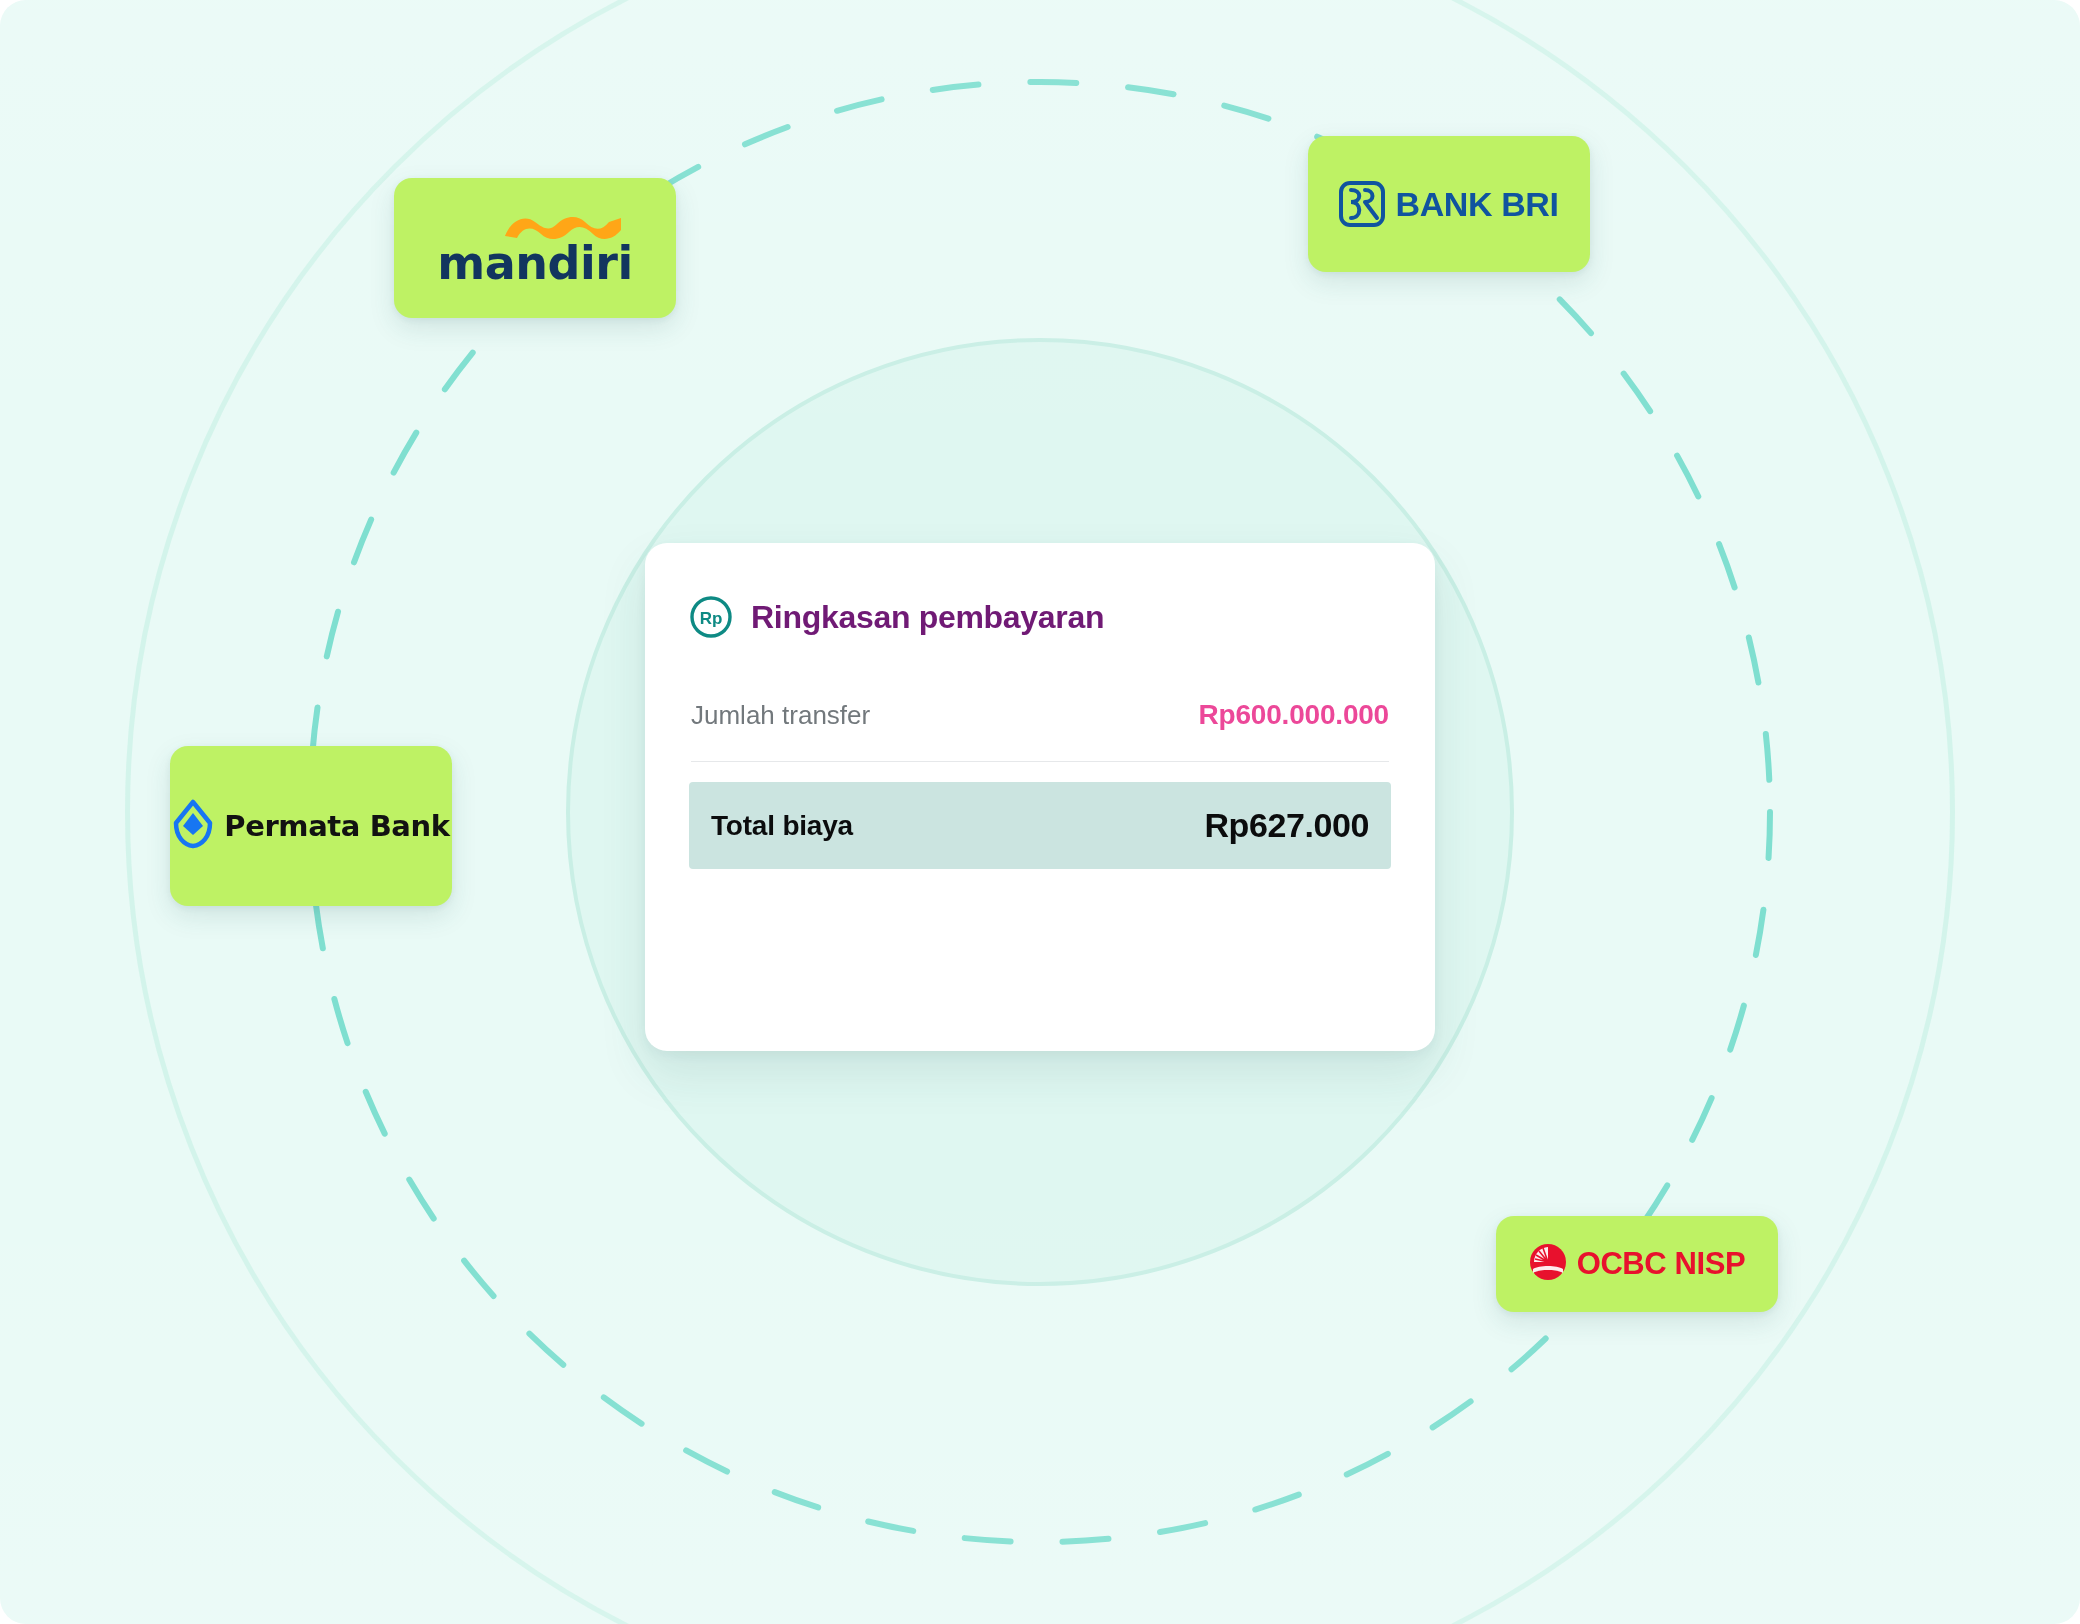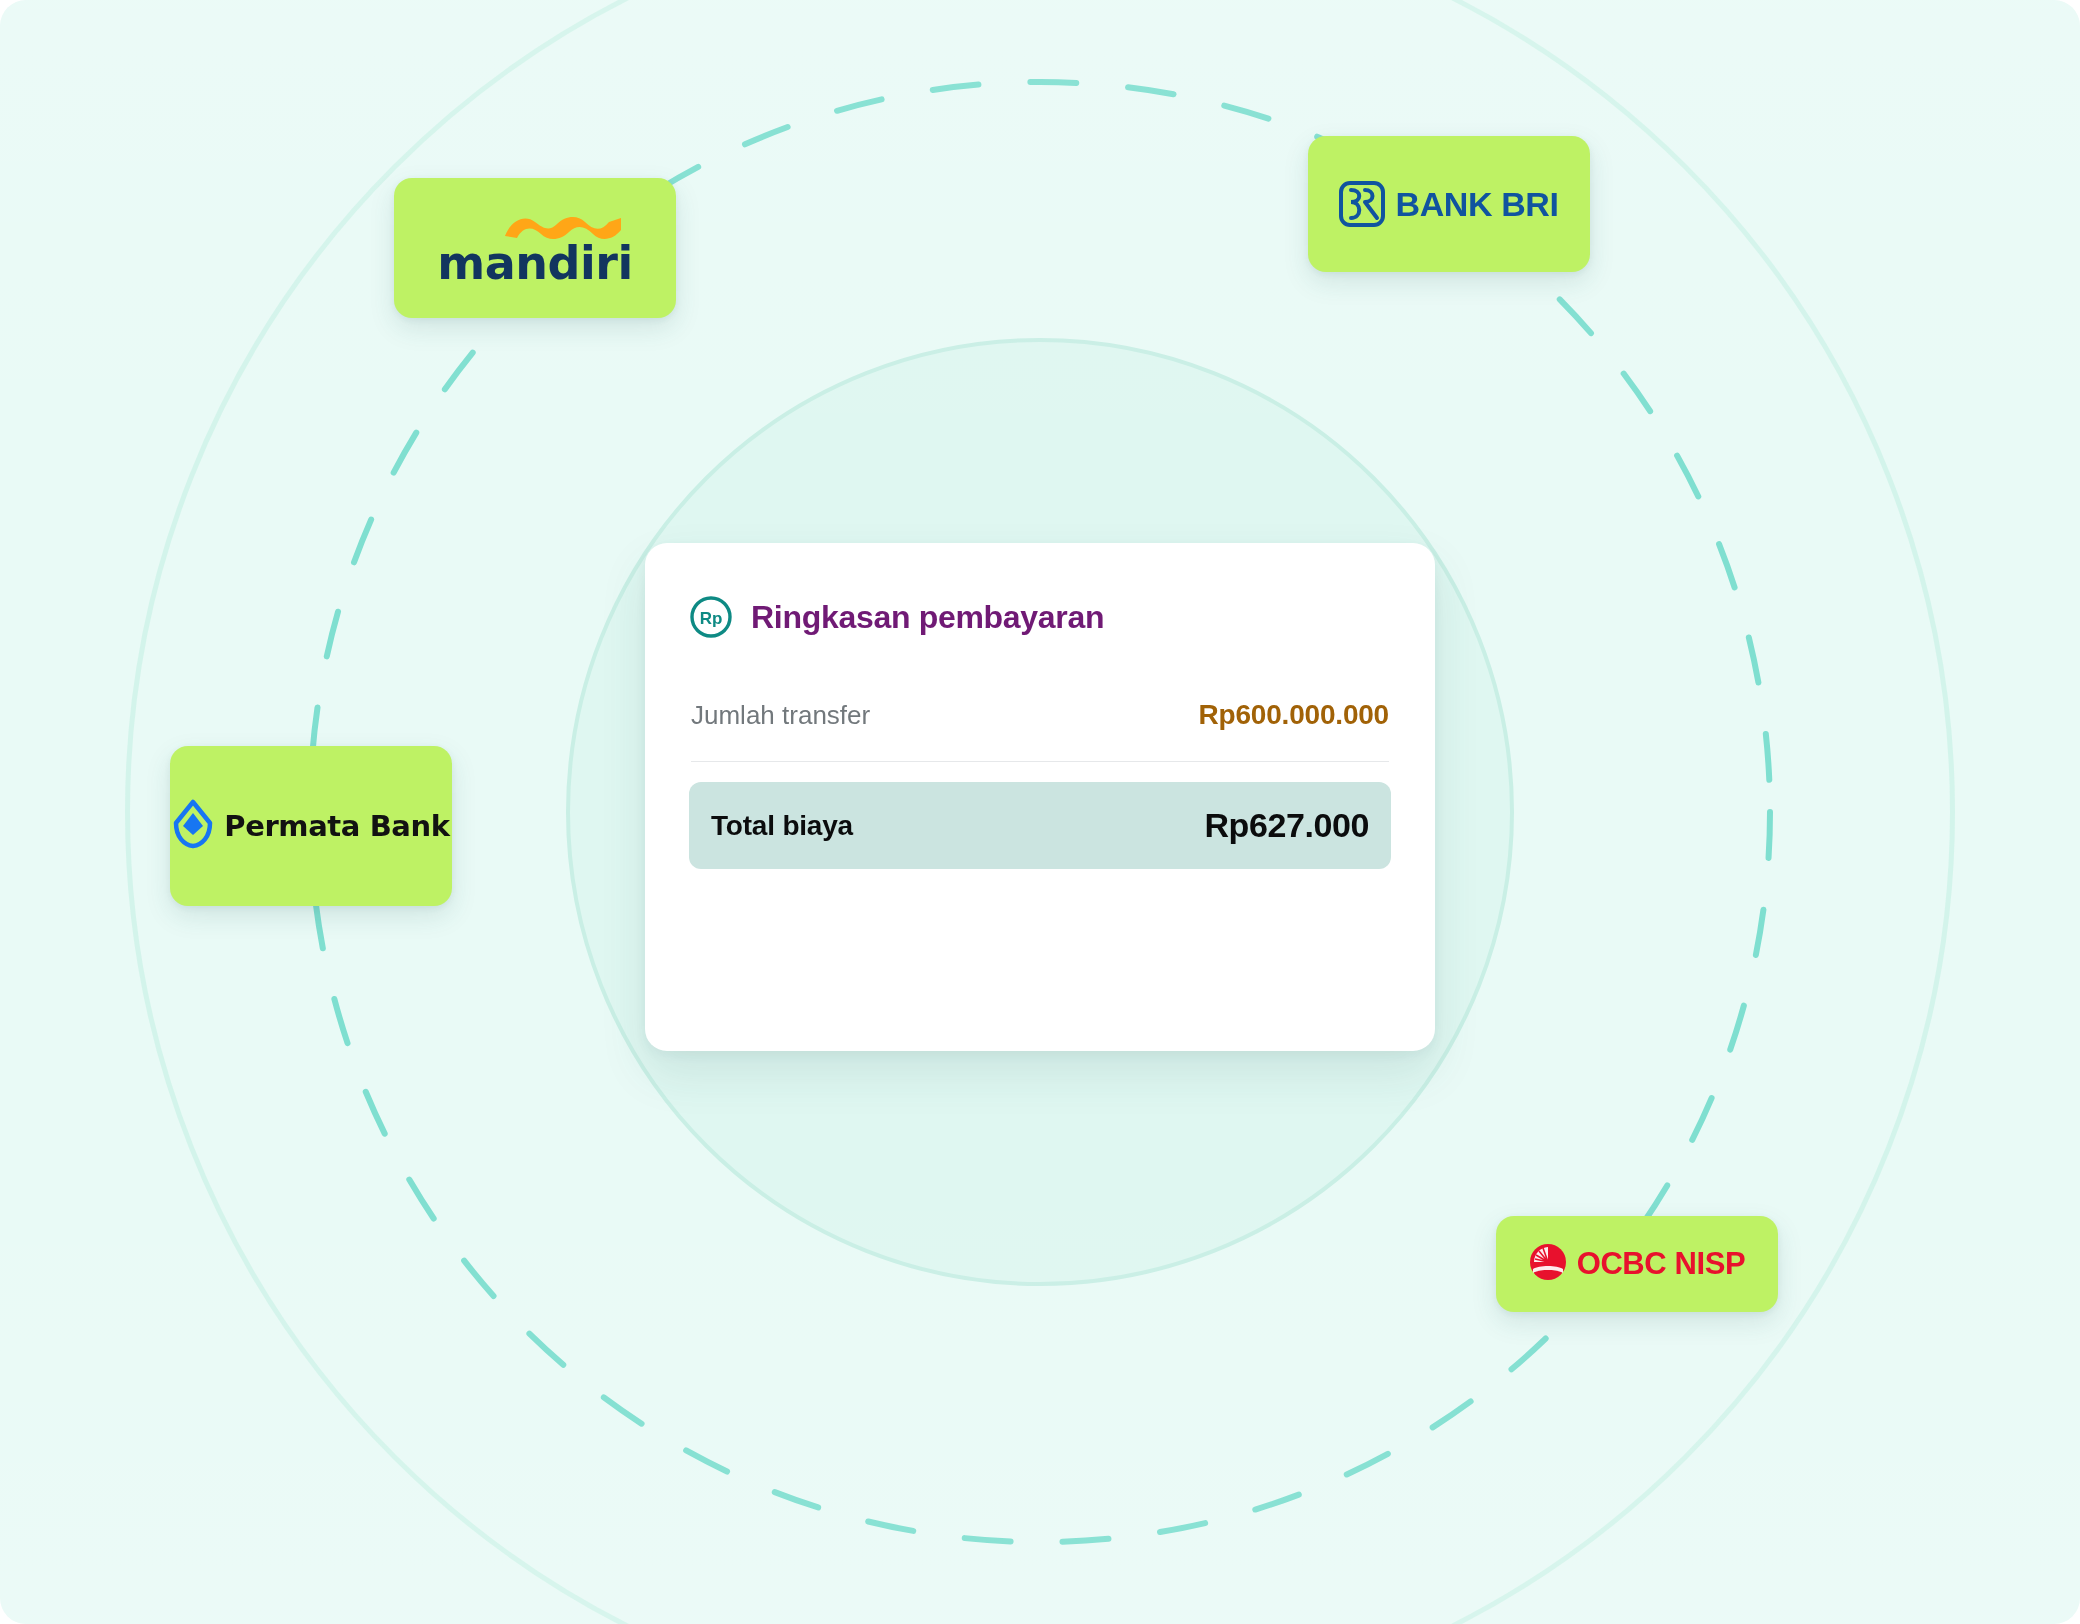--- a/index.html
+++ b/index.html
@@ -182,37 +182,37 @@
     justify-content: space-between;
     padding: 14px 2px;
   }
   .sum-label {
     font-size: 26px;
     color: #72787c;
     font-weight: 400;
   }
   .sum-value {
     font-size: 28px;
-    color: #a16207;
+    color: #ec4899;
     font-weight: 700;
     letter-spacing: -0.2px;
   }
 
   .divider {
     height: 1px;
     background: #e6e8ea;
     margin: 16px 2px 20px 2px;
   }
 
   .total-row {
     display: flex;
     align-items: center;
     justify-content: space-between;
     background: #cbe4e0;
-    border-radius: 12px;
+    border-radius: 4px;
     padding: 24px 22px;
   }
   .total-label {
     font-size: 28px;
     font-weight: 700;
     color: #0b0c0d;
     letter-spacing: -0.2px;
   }
   .total-value {
     font-size: 34px;

